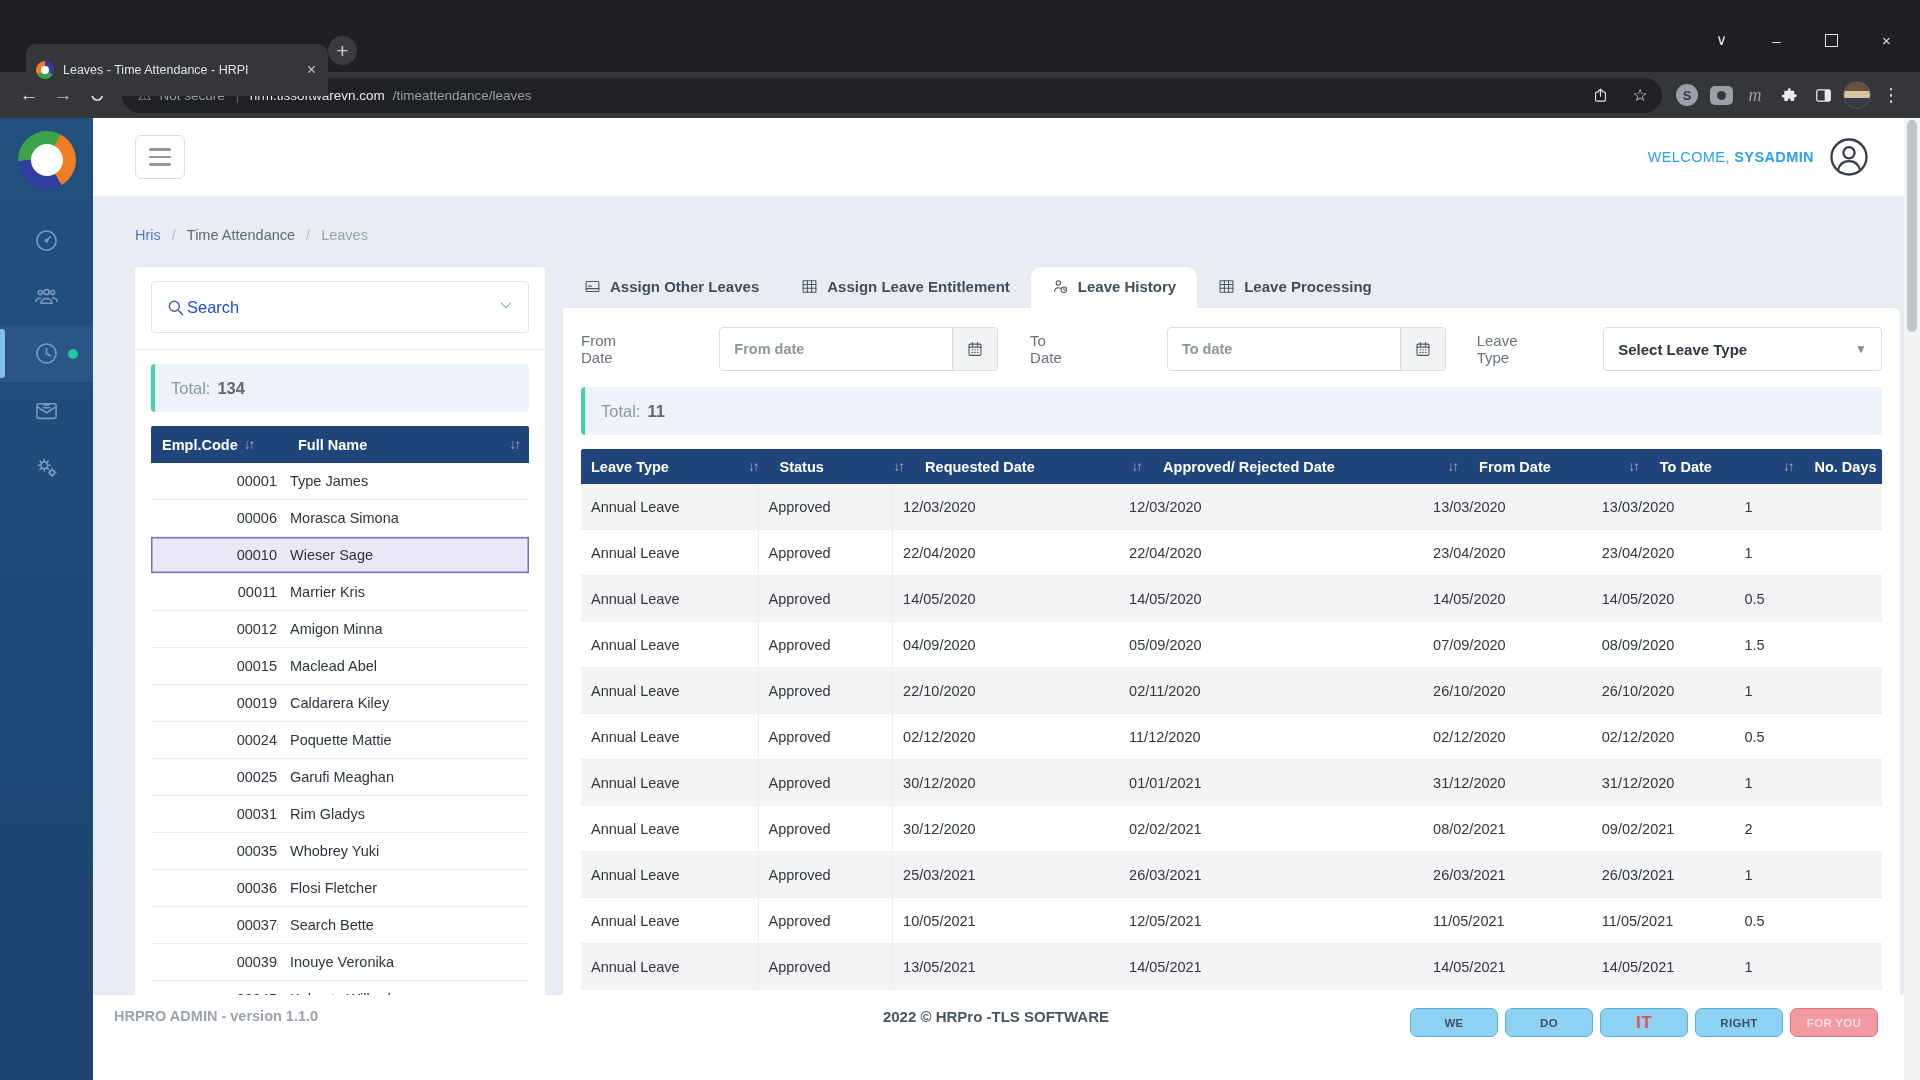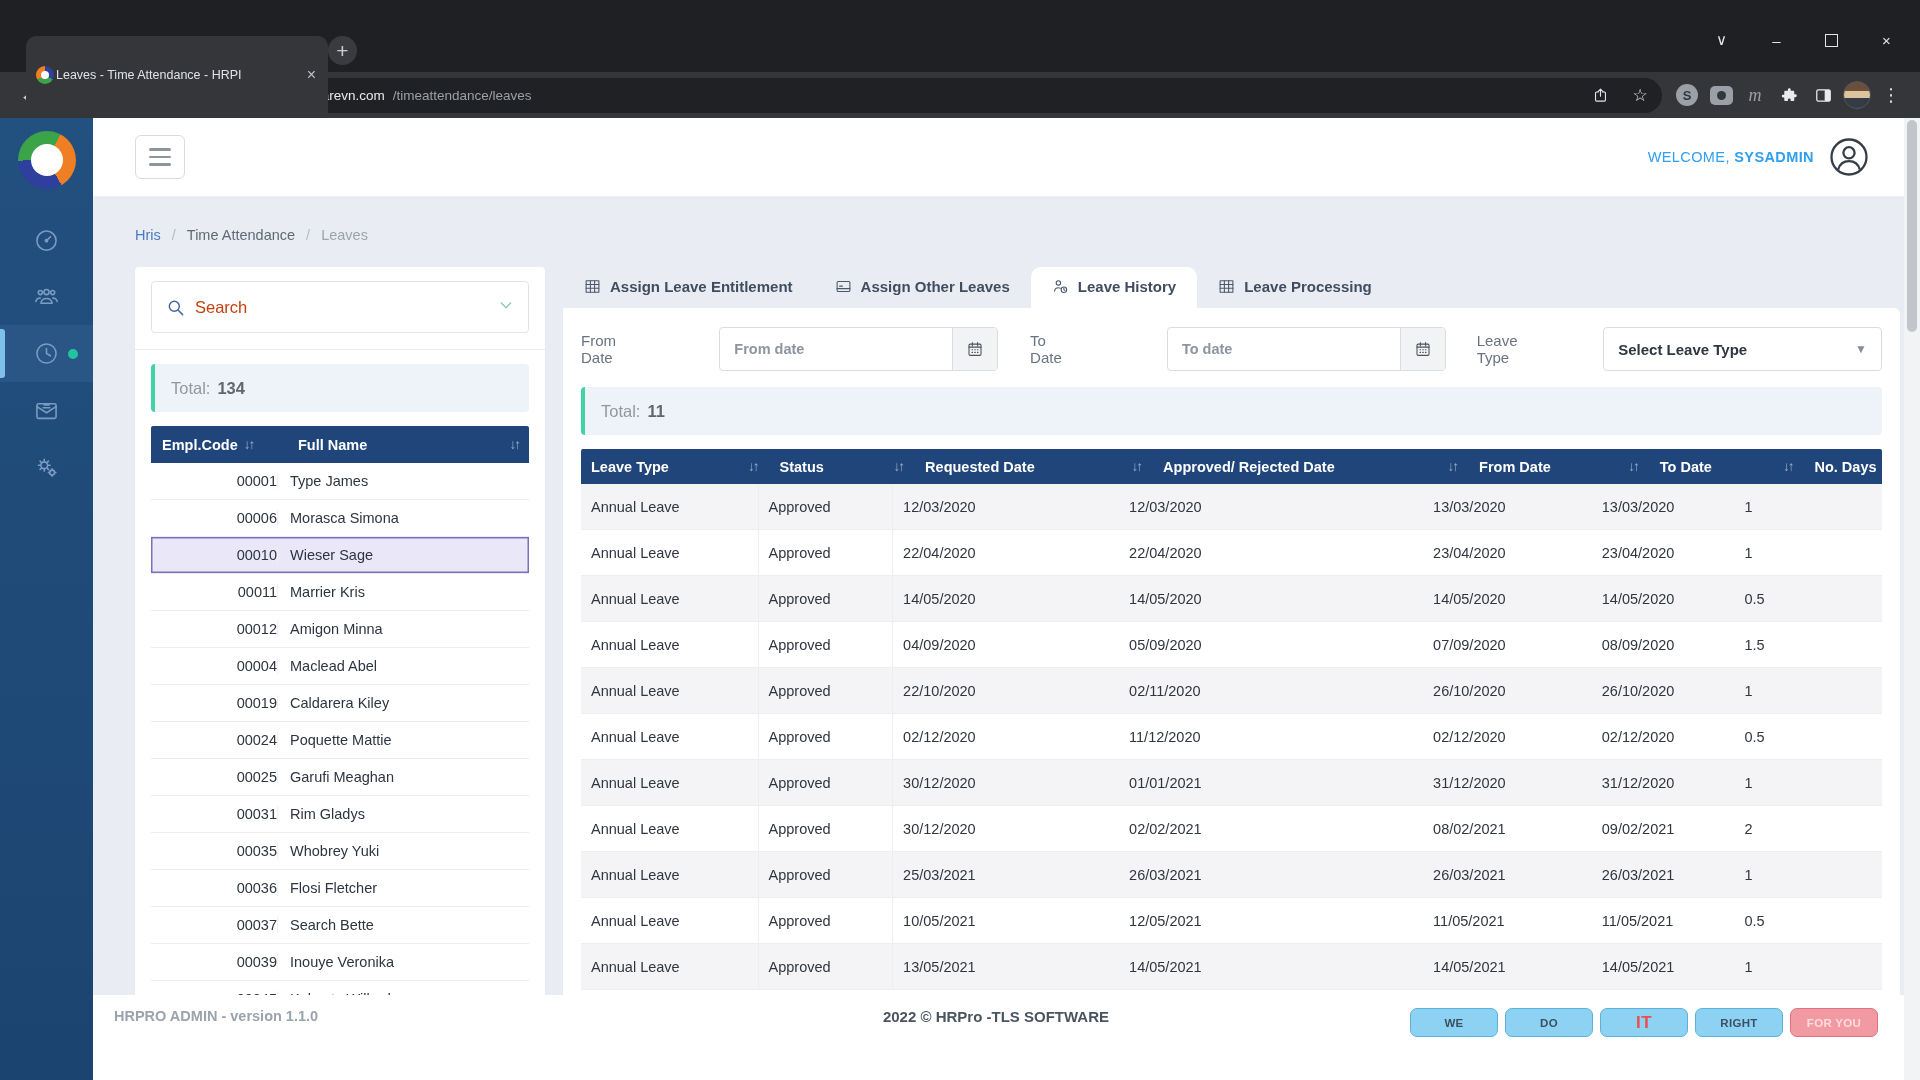--- a/index.html
+++ b/index.html
@@ -1,21 +1,21 @@
 <!DOCTYPE html>
 <html><head>
 <meta charset="utf-8">
 <style>
   html,body{margin:0;padding:0}
   body{width:1920px;height:1080px;overflow:hidden;font-family:"Liberation Sans",sans-serif;background:#e9edf3}
   .app{width:1920px;height:1080px;display:flex;flex-direction:column}
 
   
   .titlebar{height:72px;background:#1e2023;position:relative;flex:none}
-  .btab{position:absolute;left:26px;top:36px;width:282px;height:44px;background:#35363a;border-radius:10px 10px 0 0;display:flex;align-items:center;padding:17px 10px;gap:2px}
+  .btab{position:absolute;left:26px;top:44px;width:282px;height:44px;background:#35363a;border-radius:10px 10px 0 0;display:flex;align-items:center;padding:4px 10px;gap:9px}
   .favicon{width:18px;height:18px;border-radius:50%;background:conic-gradient(#2e3f9e 0 120deg,#3ba449 120deg 240deg,#f07f23 240deg 360deg);position:relative;flex:none}
   .favicon::after{content:'';position:absolute;inset:5px;border-radius:50%;background:#fff}
   .btab-title{color:#dfe3e8;font-size:12.5px;white-space:nowrap;overflow:hidden;flex:1;-webkit-mask-image:linear-gradient(90deg,#000 85%,transparent);mask-image:linear-gradient(90deg,#000 85%,transparent)}
   .btab-close{color:#bdc1c6;font-size:16px;line-height:1;padding:2px}
   .newtab{position:absolute;left:328px;top:36px;width:29px;height:29px;border-radius:50%;background:#3a3b3f;color:#c7cbd0;font-size:21px;display:flex;align-items:center;justify-content:center}
   .wincontrols{position:absolute;right:6px;top:22px;display:flex}
   .wc{width:55px;height:36px;display:flex;align-items:center;justify-content:center;color:#e2e4e8;font-size:15px}
   .wc-max i{display:block;width:11px;height:11px;border:1.5px solid #e2e4e8}
 
   .toolbar{height:46px;background:#35363a;display:flex;align-items:center;padding:0 12px;flex:none}
@@ -68,21 +68,21 @@
   .crumb + .crumb::before{content:'/';color:#b4bcc5;margin:0 11px}
   .crumb-link{color:#4a7abf}
   .crumb-mid{color:#5f6a76}
   .crumb-current{color:#9aa4af}
 
   .cols{display:flex;gap:18px;align-items:flex-start;flex:1;min-height:0}
 
   
   .left-card{width:410px;background:#fff;border-radius:4px;padding:14px 0 0;flex:none;box-shadow:0 1px 2px rgba(30,50,80,.06);overflow:hidden}
   .search-wrap{padding:0 16px}
-  .search-box{height:50px;border:1px solid #dfe3e8;border-radius:4px;display:flex;align-items:center;padding:0 14px;gap:10px;color:#c2410c;font-size:16.5px;font-weight:500;background:#fff}
+  .search-box{height:50px;border:1px solid #dfe3e8;border-radius:4px;display:flex;align-items:center;padding:0 14px;gap:2px;color:#1d4ed8;font-size:16.5px;font-weight:500;background:#fff}
   .search-box svg{width:19px;height:19px;stroke:#44639f;fill:none;stroke-width:1.8;stroke-linecap:round}
   .search-chev{margin-left:auto}
   .search-chev svg{stroke:#7fc6a4;width:16px;height:16px}
   .card-hr{border:0;border-top:1px solid #e8ecef;margin:16px 0 0}
   .total-bar{margin:14px 16px;background:#edf3f9;border-left:4px solid #41d3a5;border-radius:4px;height:48px;display:flex;align-items:center;padding:0 16px;font-size:16.5px;color:#8f98a2;gap:7px}
   .total-bar b{color:#60676f;font-weight:700}
   .emp-table{margin:0 16px 0}
   .emp-head{display:flex;align-items:center;background:#20457a;color:#fff;height:37px;font-weight:700;font-size:14.5px;border-radius:2px 2px 0 0}
   .hc-code{width:126px;display:flex;align-items:center;gap:6px;padding-left:11px;flex:none}
   .hc-name{flex:1;display:flex;justify-content:space-between;padding:0 10px}
@@ -336,21 +336,21 @@
                     <span class="emp-code">00011</span>
                     <span class="emp-name">Marrier Kris</span>
                   </div>
                 
                   <div class="emp-row">
                     <span class="emp-code">00012</span>
                     <span class="emp-name">Amigon Minna</span>
                   </div>
                 
                   <div class="emp-row">
-                    <span class="emp-code">00004</span>
+                    <span class="emp-code">00015</span>
                     <span class="emp-name">Maclead Abel</span>
                   </div>
                 
                   <div class="emp-row">
                     <span class="emp-code">00019</span>
                     <span class="emp-name">Caldarera Kiley</span>
                   </div>
                 
                   <div class="emp-row">
                     <span class="emp-code">00024</span>
@@ -390,33 +390,33 @@
                   <div class="emp-row">
                     <span class="emp-code">00045</span>
                     <span class="emp-name">Kolmetz Willard</span>
                   </div>
                 </div>
             </div>
           </div>
 
           <div class="right-col">
             <div class="tabs">
+              <div class="tab-item">
+                <svg viewBox="0 0 24 24">
+                    <rect x="3" y="5" width="18" height="14" rx="1.5"></rect>
+                    <path d="M3 15h18M6.5 11.5h4"></path>
+                  </svg>
+                <span>Assign Other Leaves</span>
+              </div>
               <div class="tab-item">
                 <svg viewBox="0 0 24 24">
                     <rect x="3" y="4" width="18" height="16"></rect>
                     <path d="M3 9.3h18M3 14.6h18M9 4v16M15 4v16"></path>
                   </svg>
                 <span>Assign Leave Entitlement</span>
-              </div>
-              <div class="tab-item">
-                <svg viewBox="0 0 24 24">
-                    <rect x="3" y="5" width="18" height="14" rx="1.5"></rect>
-                    <path d="M3 15h18M6.5 11.5h4"></path>
-                  </svg>
-                <span>Assign Other Leaves</span>
               </div>
               <div class="tab-item active">
                 <svg viewBox="0 0 24 24">
                     <circle cx="9" cy="7" r="3.1"></circle>
                     <path d="M3.6 18.6c.3-3 2.6-4.8 5.4-4.8 1 0 1.9.2 2.7.6"></path>
                     <circle cx="16.8" cy="16.5" r="3.9"></circle>
                     <path d="M16.8 14.6v1.9l1.5 1"></path>
                   </svg>
                 <span>Leave History</span>
               </div>

